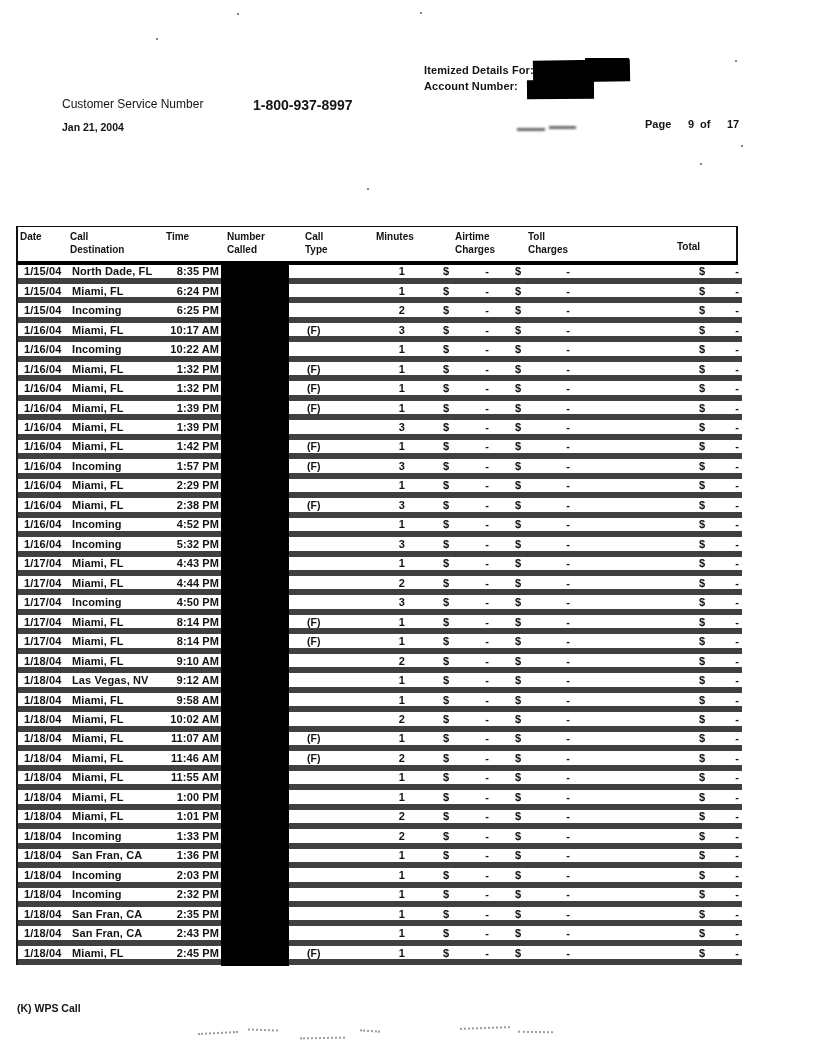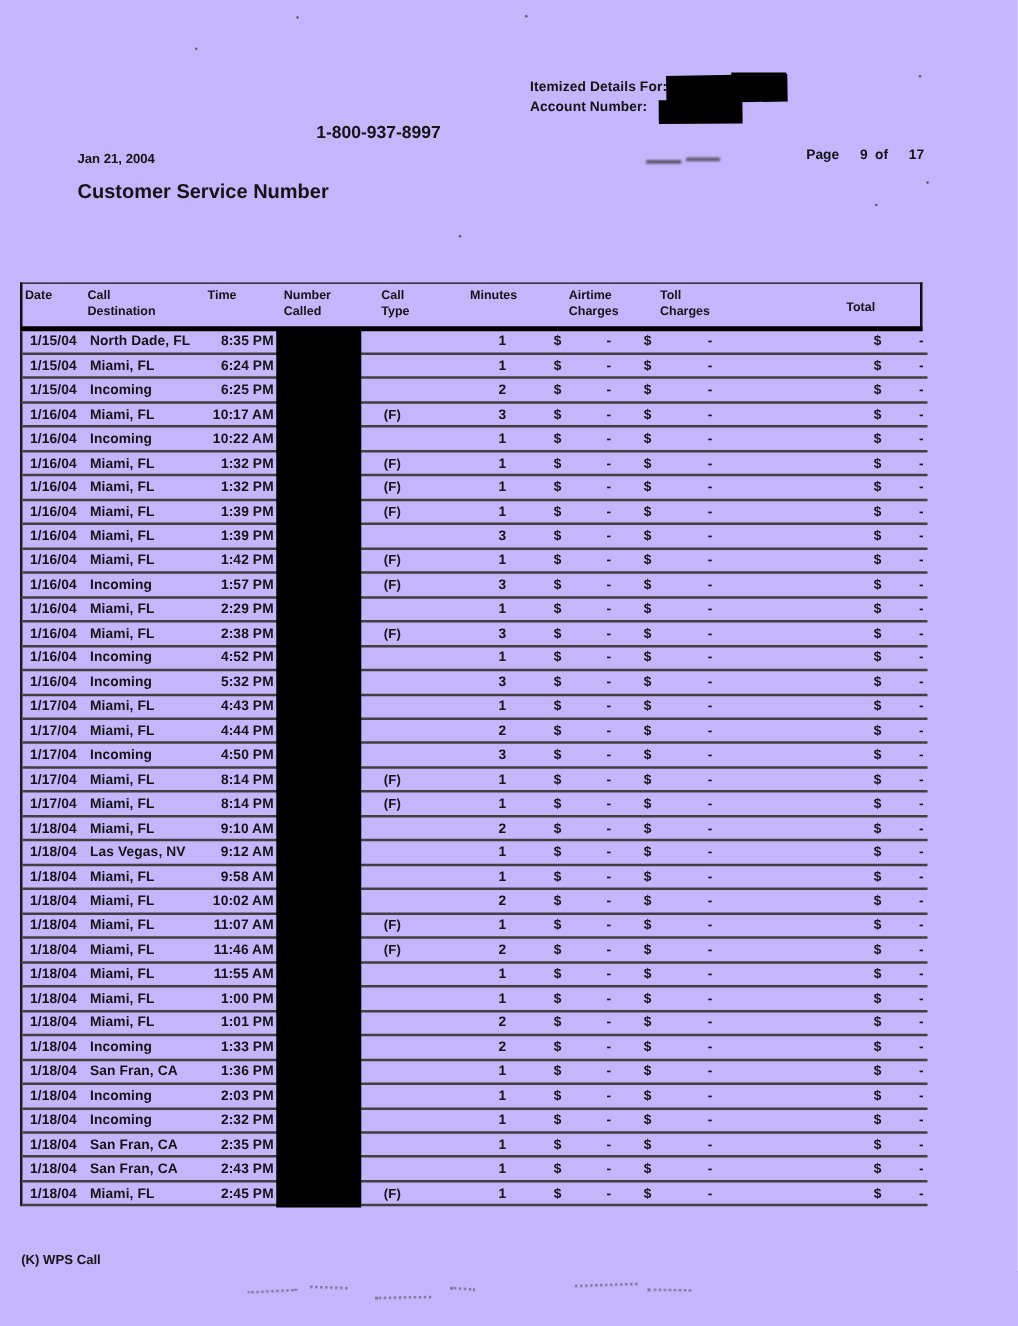--- a/index.html
+++ b/index.html
@@ -1,46 +1,46 @@
 <!DOCTYPE html>
 <html><head>
 <meta charset="utf-8">
 <style>
   html,body{margin:0;padding:0;background:#e8e8e8;}
   .page{
-    position:relative;width:814px;height:1061px;background:#c4b5fd;
+    position:relative;width:814px;height:1061px;background:#ffffff;
     font-family:"Liberation Sans","DejaVu Sans",sans-serif;color:#141414;
     overflow:hidden;margin:0 auto;
   }
   .abs{position:absolute;}
   
   .lbl{font-size:11px;font-weight:600;letter-spacing:.1px;}
   .redact{background:#000;position:absolute;}
-  .cs-label{font-size:16px;font-weight:700;margin-top:48px;}
+  .cs-label{font-size:12px;font-weight:400;}
   .cs-number{font-size:14px;font-weight:700;}
   .date-line{font-size:10.5px;font-weight:600;}
   .page-line span{font-size:11px;font-weight:700;}
   
   .title-box{
     left:16px;top:197px;width:722px;height:29px;
     border:2.5px solid #101010;border-top-width:3px;box-sizing:border-box;
     display:flex;align-items:center;padding-left:9px;
   }
   .title-box .t{font-size:13.5px;font-weight:700;font-style:italic;letter-spacing:.2px;white-space:nowrap;}
   .head-box{
     left:16px;top:225.5px;width:722px;height:39px;
     border:2.5px solid #101010;border-top-width:1.5px;border-bottom:4px solid #000;
     box-sizing:border-box;
   }
   .hc{position:absolute;font-size:10px;font-weight:700;line-height:13px;white-space:nowrap;top:3px;}
   .rows{
     left:16px;top:264.5px;width:724px;
     border-left:2px solid #1c1c1c;
   }
-  .row{position:relative;height:19.48px;border-bottom:2px solid #404040;box-sizing:border-box;}
+  .row{position:relative;height:19.48px;border-bottom:6px solid #404040;box-sizing:border-box;}
   .cell{
     position:absolute;top:50%;transform:translateY(-50%);
     font-size:11px;font-weight:700;white-space:nowrap;letter-spacing:.1px;
   }
   .c-date{left:6px;}
   .c-dest{left:54px;}
   .c-time{left:104px;width:97px;text-align:right;}
   .c-type{left:289px;font-size:10.5px;}
   .c-min{left:334px;width:53px;text-align:right;}
   .c-air-cur{left:425px;}

